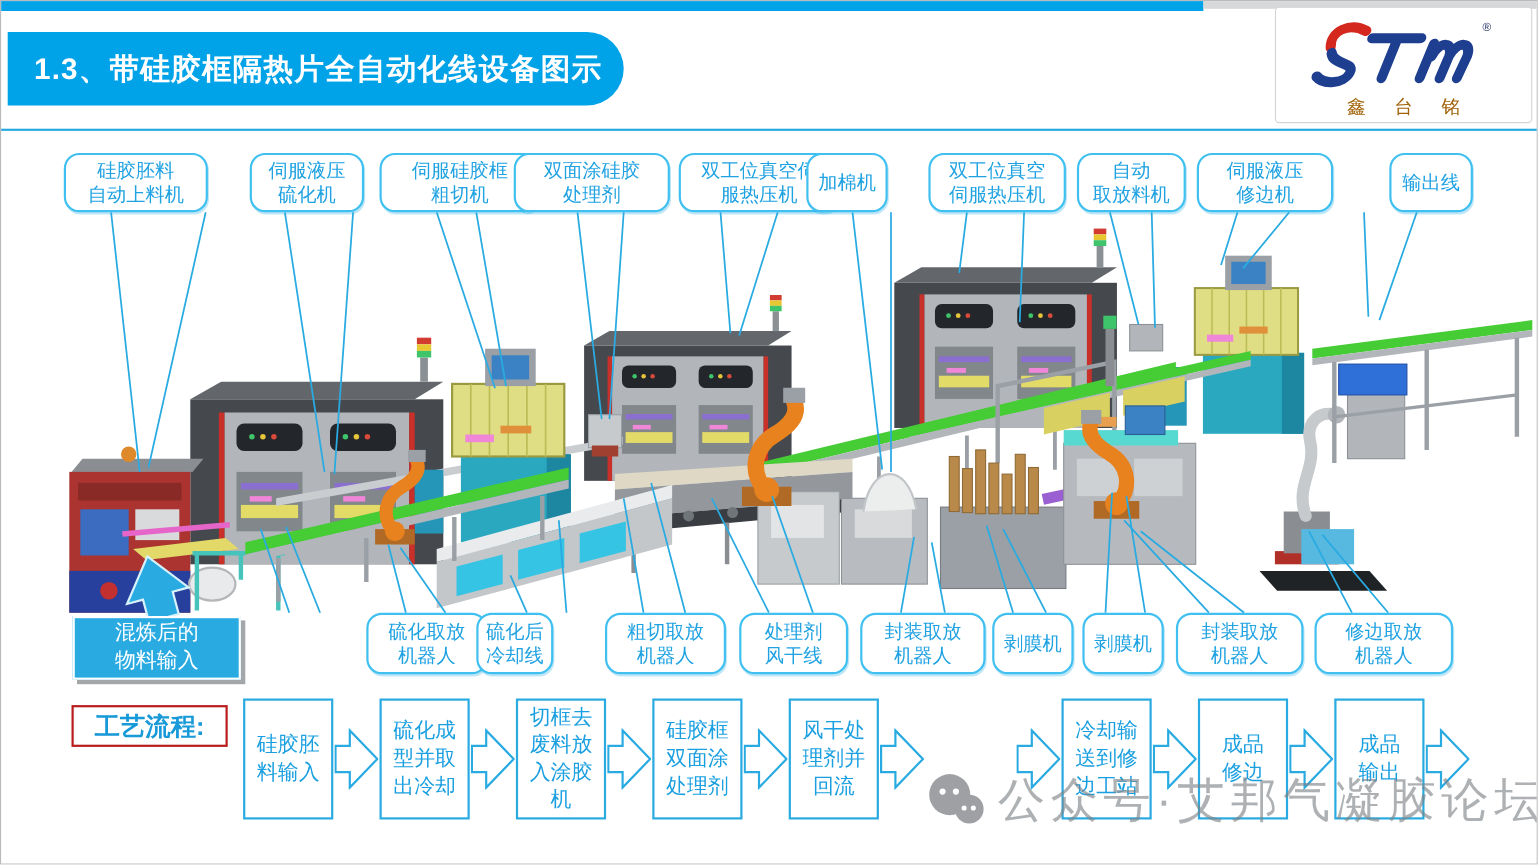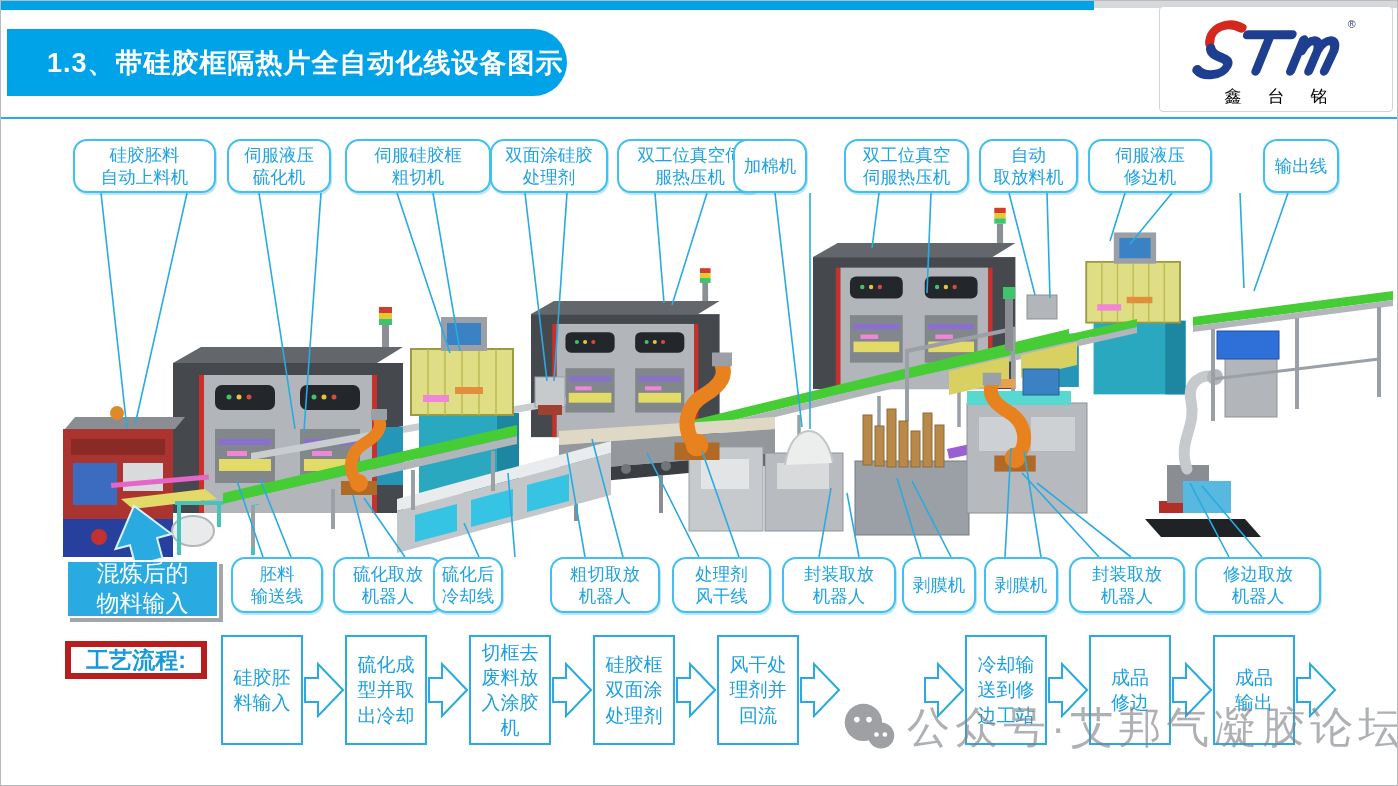--- a/index.html
+++ b/index.html
@@ -5,47 +5,47 @@
   html,body{margin:0;padding:0;background:#eef0f2;}
   .slide{
     position:relative;width:1398px;height:786px;background:#fff;
     border:1px solid #b8babc;box-sizing:border-box;overflow:hidden;
     font-family:"Liberation Sans",sans-serif;
   }
   .topbar-blue{position:absolute;left:0;top:0;width:1093px;height:9px;background:#00A2E8;}
   .topbar-gray{position:absolute;left:1093px;top:0;width:305px;height:7px;background:#d6d8da;}
   .title-band{
     position:absolute;left:6px;top:28px;width:560px;height:67px;background:#00A2E8;
-    border-radius:0 36px 36px 0;display:flex;align-items:center;padding-left:40px;box-sizing:border-box;
+    border-radius:0 36px 36px 0;display:flex;align-items:center;padding-left:24px;box-sizing:border-box;
     color:#fff;font-size:27px;font-weight:bold;letter-spacing:1px;
   }
   .title-underline{position:absolute;left:0;top:116px;width:1398px;height:2px;background:#29ABE2;}
   .logo-card{
     position:absolute;left:1158px;top:5px;width:234px;height:106px;background:#fff;
     border:1px solid #d2d4d6;border-radius:4px;text-align:center;box-sizing:border-box;
   }
   .logo-card svg{margin-top:8px;}
-  .logo-cn{font-size:17px;color:#000000;letter-spacing:26px;text-indent:26px;margin-top:0px;}
+  .logo-cn{font-size:17px;color:#a16207;letter-spacing:26px;text-indent:26px;margin-top:0px;}
   .scene{position:absolute;left:0;top:190px;width:1398px;height:378px;}
   .co{
     position:absolute;background:#fff;border:2px solid #3FC0F0;border-radius:14px;
     display:flex;align-items:center;justify-content:center;text-align:center;
     color:#1FA2E2;font-size:17.5px;line-height:1.28;white-space:pre-line;
     box-shadow:1px 2px 0 rgba(41,171,226,.30);box-sizing:border-box;z-index:3;
   }
   .co-t{top:138px;height:54px;}
   .co-b{top:556px;height:56px;}
   .input-box{
     position:absolute;left:65px;top:559px;width:153px;height:58px;background:#29ABE2;
     border:2px solid #fff;box-shadow:4px 4px 0 rgba(90,94,98,.55);box-sizing:border-box;
     display:flex;align-items:center;justify-content:center;text-align:center;
-    color:#fff;font-size:23px;line-height:1.3;white-space:pre-line;z-index:4;
+    color:#fff;font-size:19px;line-height:1.3;white-space:pre-line;z-index:4;
   }
   .flow-header{
-    position:absolute;left:64px;top:640px;width:142px;height:38px;border:6px solid #b91c1c;
+    position:absolute;left:64px;top:640px;width:142px;height:38px;border:2px solid #b91c1c;
     display:flex;align-items:center;justify-content:center;box-sizing:border-box;
     color:#1899d8;font-size:23px;font-weight:bold;z-index:3;background:#fff;
   }
   .flow-step{
     position:absolute;top:634px;width:82px;height:110px;border:2px solid #29ABE2;background:#fff;
     display:flex;align-items:center;justify-content:center;text-align:center;box-sizing:border-box;
     color:#1A9FE0;font-size:19px;line-height:1.32;white-space:pre-line;z-index:3;
   }
   .flow-arrow{position:absolute;top:661px;width:40px;height:56px;z-index:2;}
   .watermark{
@@ -268,44 +268,42 @@
       <path d="M818,556 L830,487 M858,556 L846,492"></path>
       <path d="M920,556 L896,477 M950,556 L911,480"></path>
       <path d="M1004,556 L1010,447 M1040,556 L1023,450"></path>
       <path d="M1098,556 L1021,472 M1130,556 L1036,482"></path>
       <path d="M1228,556 L1189,482 M1261,556 L1201,485"></path>
     </g>
 
     <polygon points="141,504 170,541 155,541 155,562 127,562 127,541 112,541" fill="#29ABE2" stroke="#d8f2fc" stroke-width="2" transform="rotate(-15 140 535)"></polygon>
   </svg>
 
-  <div class="co co-t" style="left:72px;width:143px">硅胶胚料
+  <div class="co co-t" style="left:57px;width:131px">硅胶胚料
 自动上料机</div>
   <div class="co co-t" style="left:226px;width:104px">伺服液压
 硫化机</div>
   <div class="co co-t" style="left:344px;width:146px">伺服硅胶框
 粗切机</div>
-  <div class="co co-t" style="left:489px;width:118px">双面涂硅胶
+  <div class="co co-t" style="left:466px;width:142px">双面涂硅胶
 处理剂</div>
   <div class="co co-t" style="left:616px;width:146px">双工位真空伺
 服热压机</div>
   <div class="co co-t" style="left:732px;width:74px">加棉机</div>
   <div class="co co-t" style="left:843px;width:125px">双工位真空
 伺服热压机</div>
   <div class="co co-t" style="left:978px;width:99px">自动
 取放料机</div>
   <div class="co co-t" style="left:1087px;width:124px">伺服液压
 修边机</div>
   <div class="co co-t" style="left:1262px;width:76px">输出线</div>
 
   <div class="input-box">混炼后的
 物料输入</div>
 
-  <div class="co co-b" style="left:230px;width:92px">胚料
-输送线</div>
   <div class="co co-b" style="left:332px;width:110px">硫化取放
 机器人</div>
   <div class="co co-b" style="left:432px;width:70px">硫化后
 冷却线</div>
   <div class="co co-b" style="left:549px;width:110px">粗切取放
 机器人</div>
   <div class="co co-b" style="left:671px;width:99px">处理剂
 风干线</div>
   <div class="co co-b" style="left:781px;width:114px">封装取放
 机器人</div>

